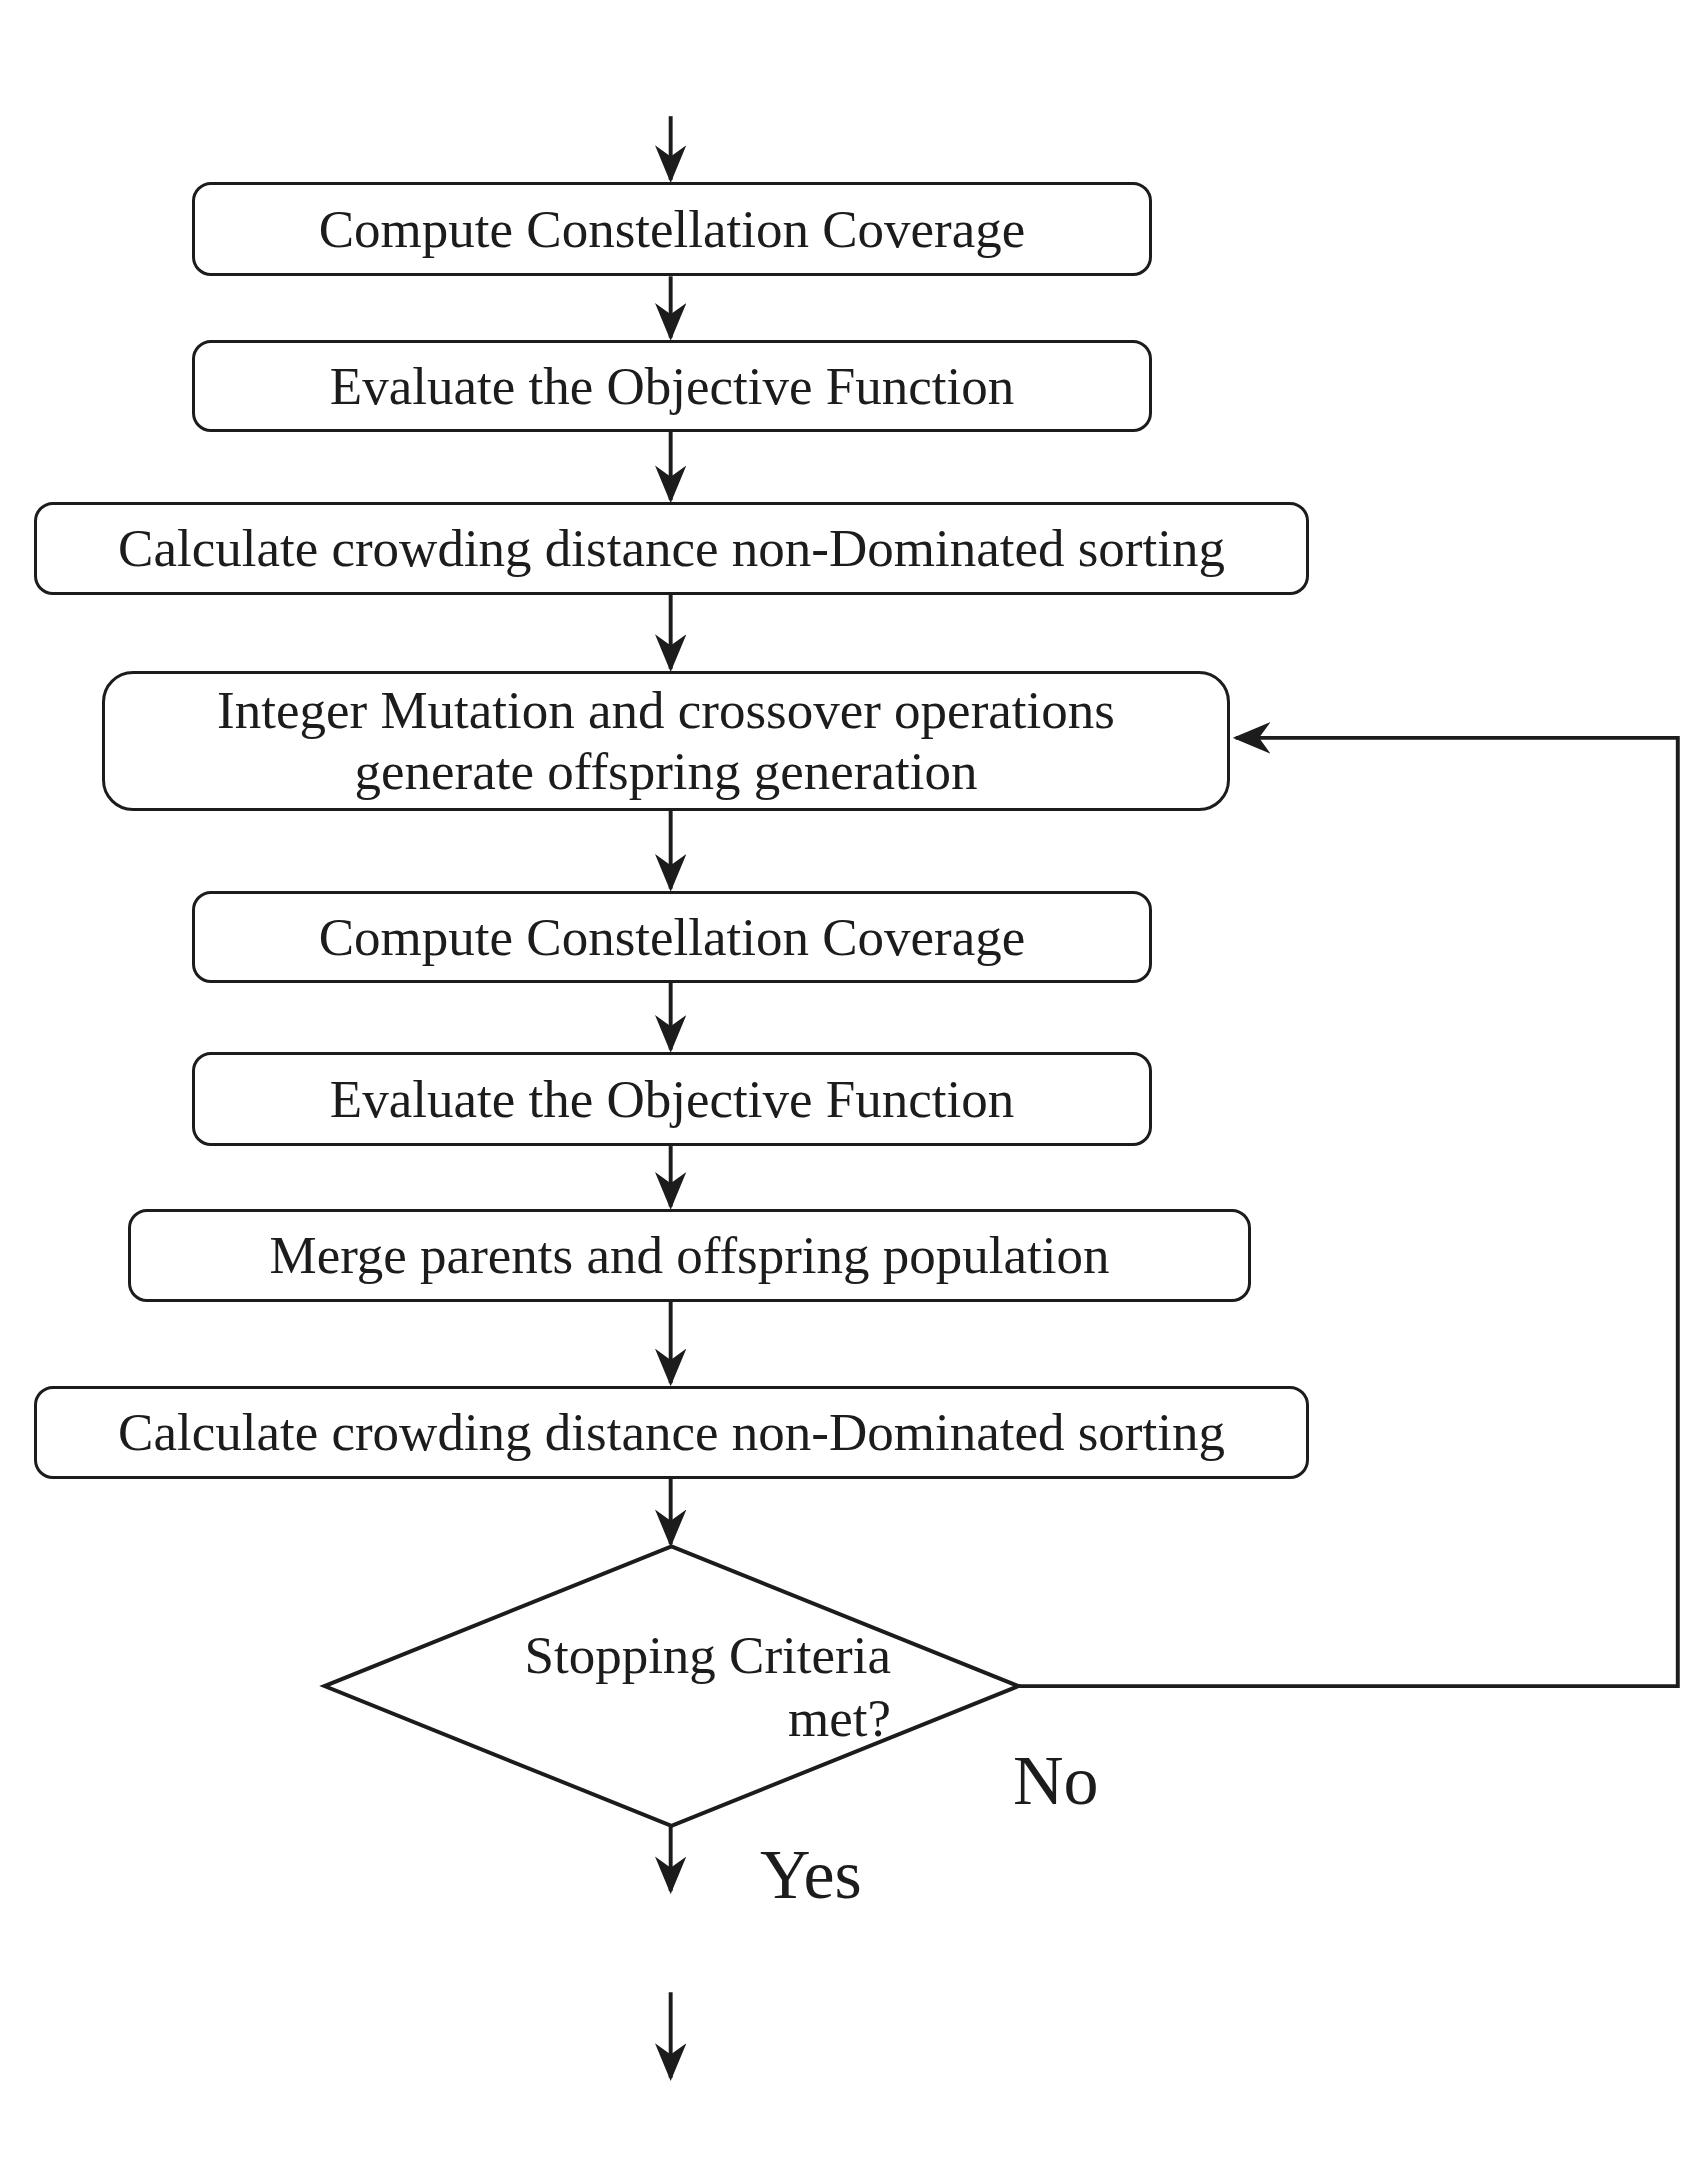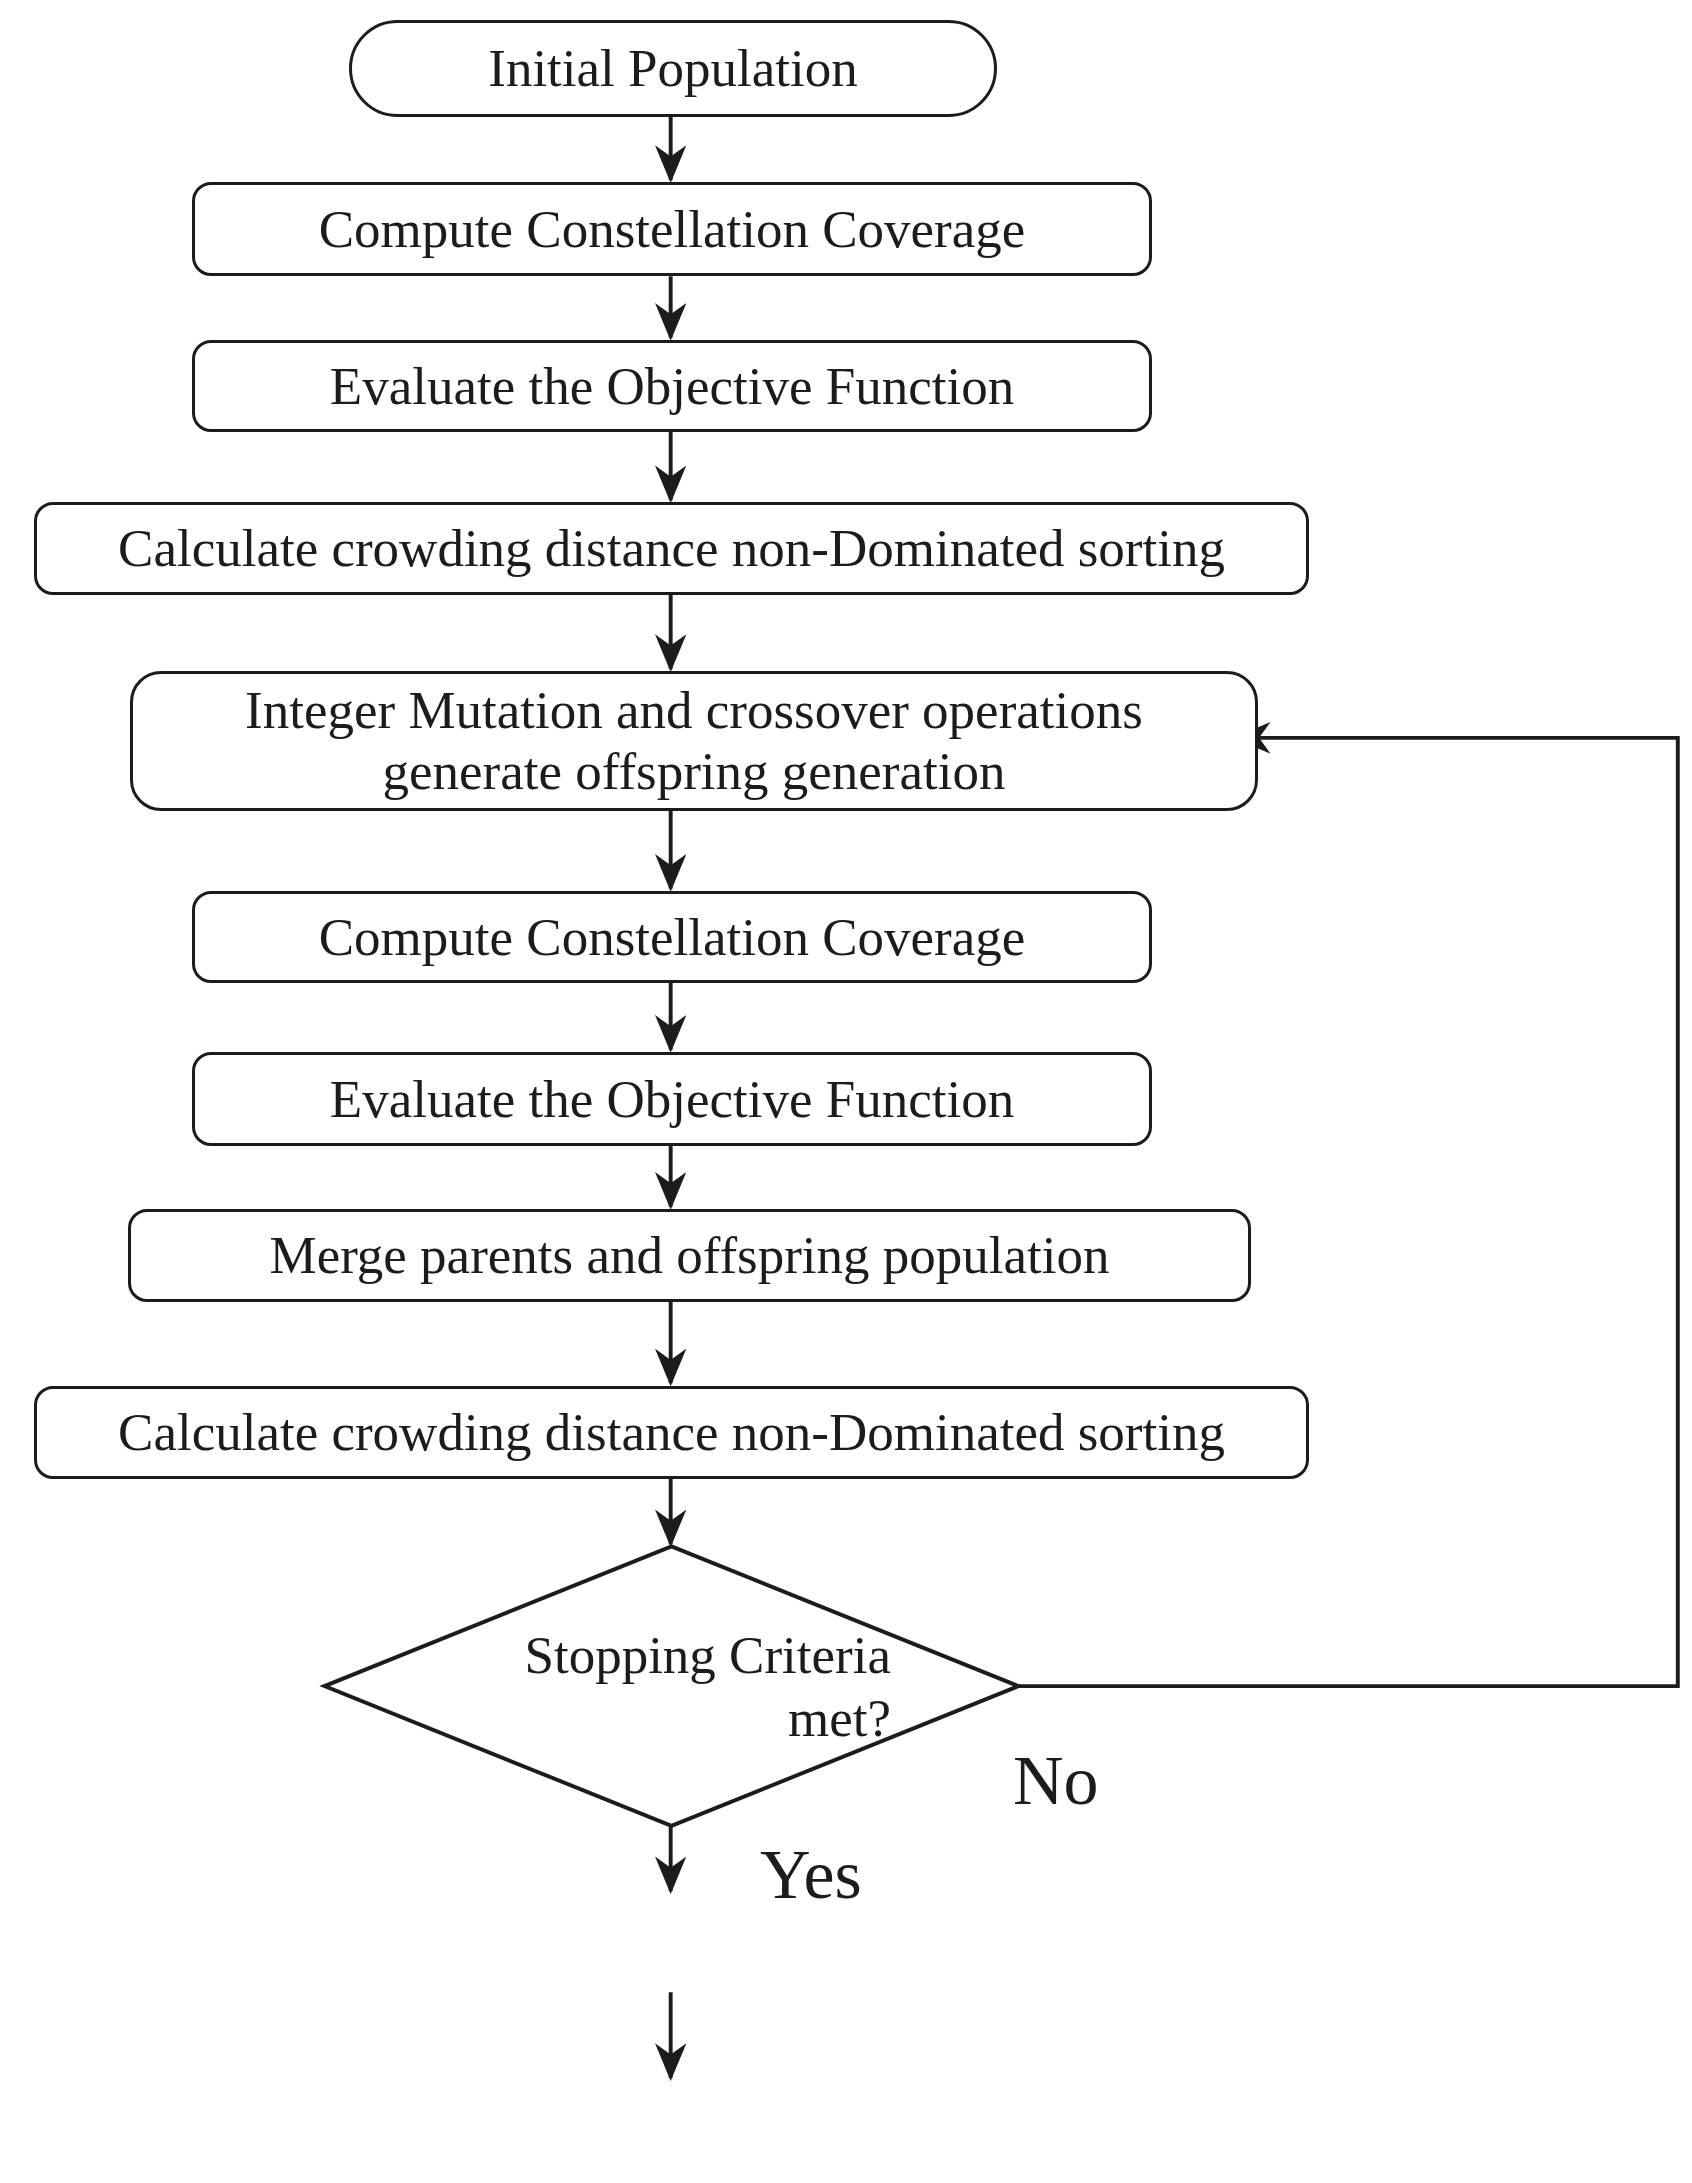--- a/index.html
+++ b/index.html
@@ -61,37 +61,34 @@
       <line x1="854" y1="1460" x2="854" y2="1537" marker-end="url(#arrow)"></line>
       <line x1="854" y1="1658" x2="854" y2="1762" marker-end="url(#arrow)"></line>
       <line x1="854" y1="1883" x2="854" y2="1967" marker-end="url(#arrow)"></line>
       <line x1="854" y1="2326" x2="854" y2="2409" marker-end="url(#arrow)"></line>
       <line x1="854" y1="2538" x2="854" y2="2647" marker-end="url(#arrow)"></line>
       <polyline points="1297,2148 2137,2148 2137,940 1574,940" marker-end="url(#arrow)"></polyline>
       <polygon points="855,1970 1297,2148 855,2326 413,2148" fill="#ffffff"></polygon>
     </g>
   </svg>
 
-  <div class="node terminator" style="left:349px;top:19.6px;width:648px;height:97px;">
-    <span>Initial Population</span>
-  </div>
 
   <div class="node process" style="left:192px;top:182px;width:960px;height:94px;">
     <span>Compute Constellation Coverage</span>
   </div>
 
   <div class="node process" style="left:192px;top:340px;width:960px;height:92px;">
     <span>Evaluate the Objective Function</span>
   </div>
 
   <div class="node process" style="left:34px;top:502px;width:1275px;height:93px;">
     <span>Calculate crowding distance non-Dominated sorting</span>
   </div>
 
-  <div class="node process wrap" style="left:102px;top:671px;width:1128px;height:140px;border-radius:31px;padding:0 86px;margin-left:28px;">
+  <div class="node process wrap" style="left:102px;top:671px;width:1128px;height:140px;border-radius:31px;padding:0 86px;">
     <span>Integer Mutation and crossover operations generate offspring generation</span>
   </div>
 
   <div class="node process" style="left:192px;top:891px;width:960px;height:92px;">
     <span>Compute Constellation Coverage</span>
   </div>
 
   <div class="node process" style="left:192px;top:1052px;width:960px;height:94px;">
     <span>Evaluate the Objective Function</span>
   </div>

